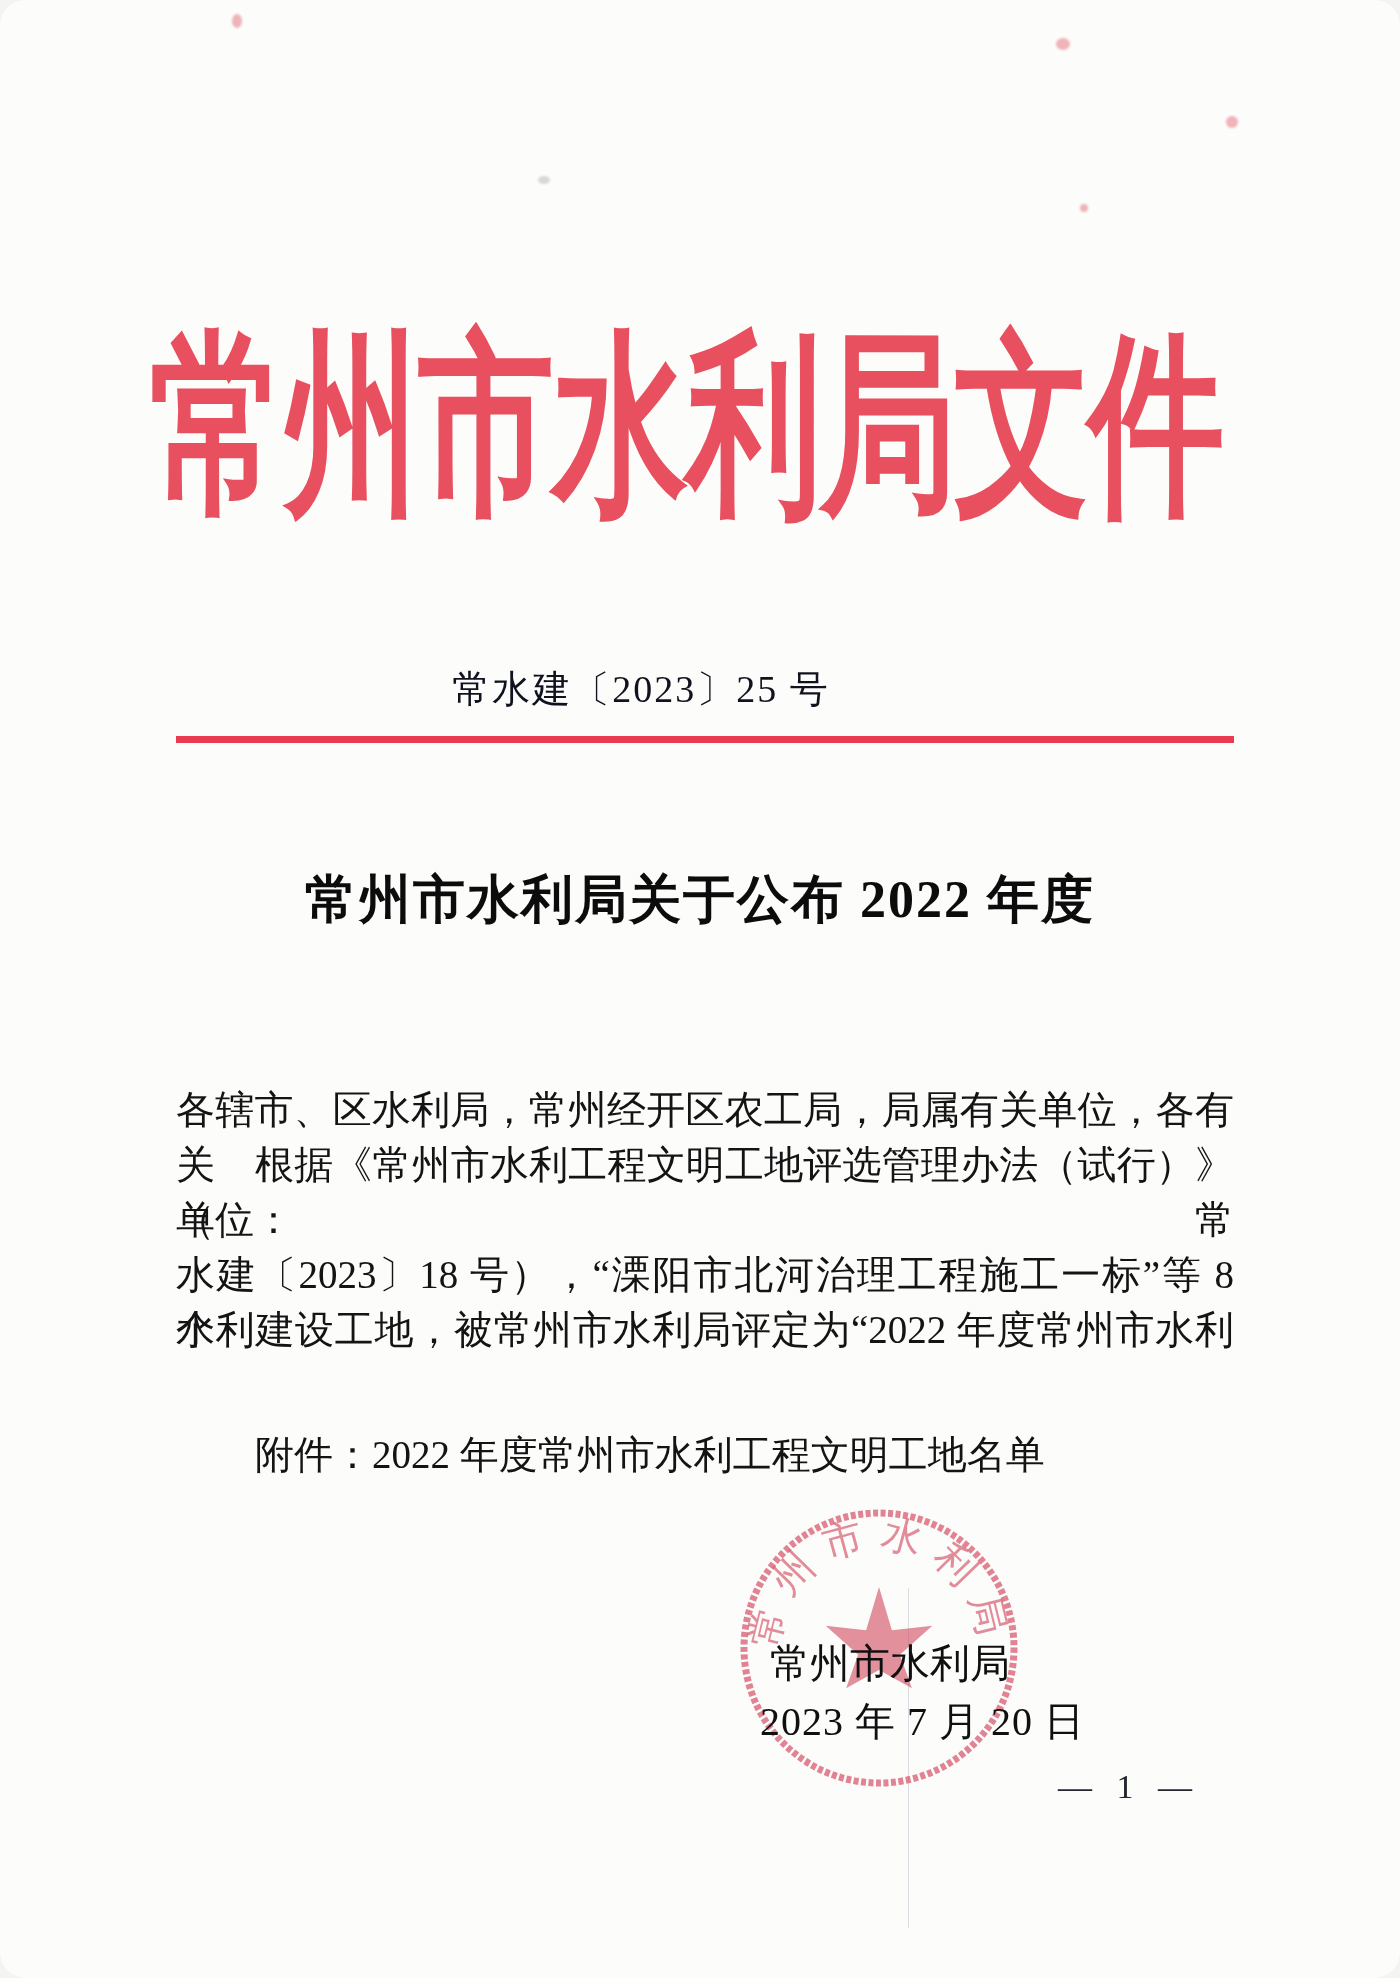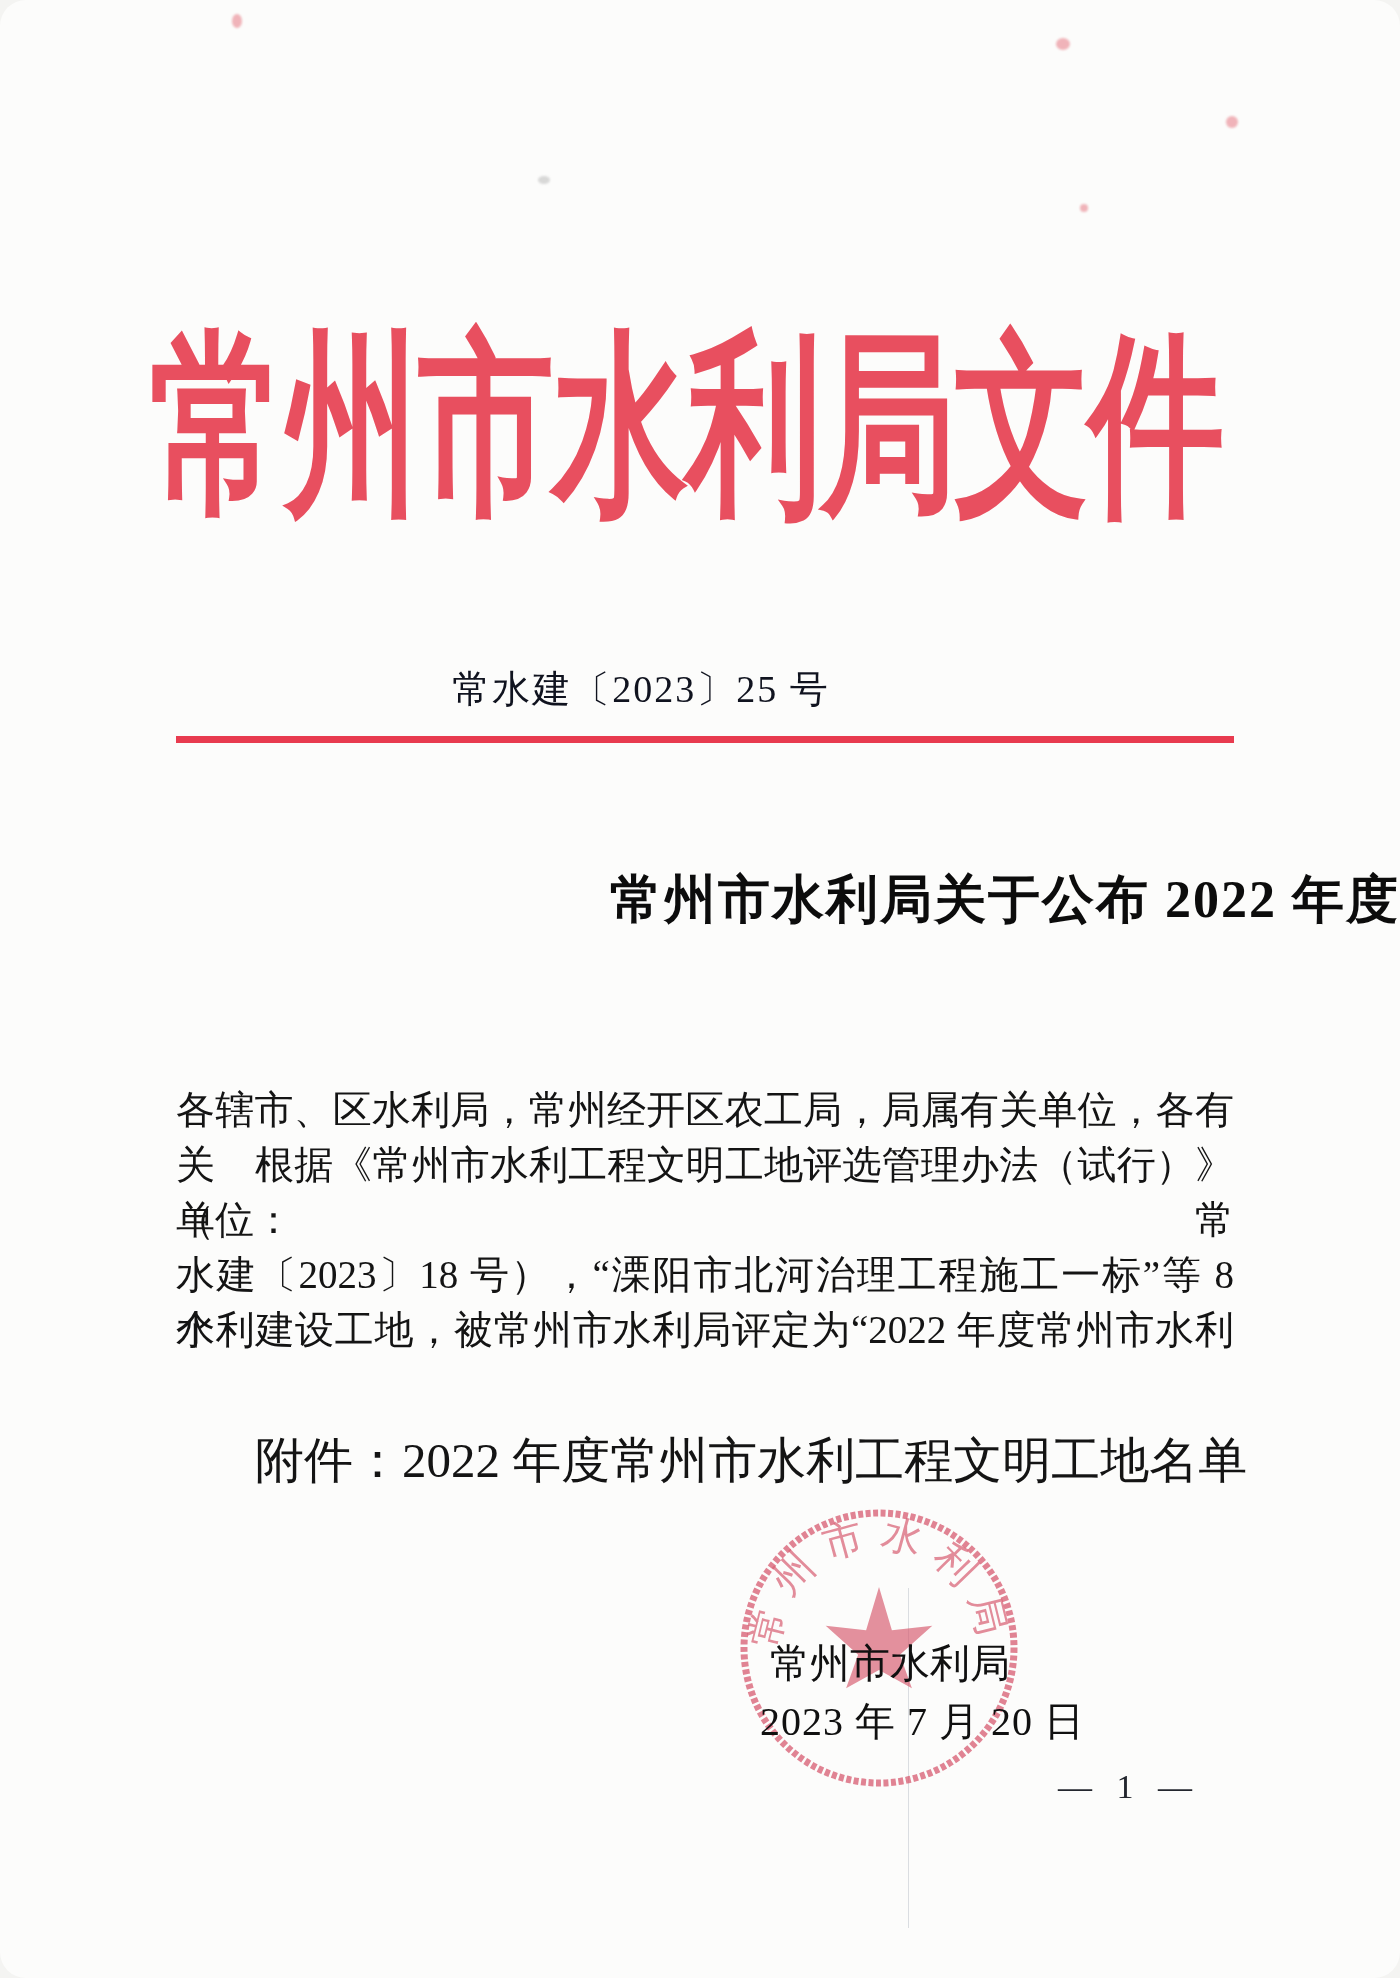--- a/index.html
+++ b/index.html
@@ -45,21 +45,21 @@
   .red-rule {
     position: absolute;
     left: 176px; top: 736px;
     width: 1058px; height: 7px;
     background: var(--rule-red, #e83b4f);
   }
   
   .notice-title {
     position: absolute;
     left: 0; width: 1400px; top: 858px;
-    text-align: right;
+    text-align: center;
     font-weight: bold;
     font-size: 52px;
     line-height: 84px;
     color: #0c0c0c;
     letter-spacing: 2px;
   }
   
   .body-block {
     position: absolute;
     left: 176px; width: 1058px; top: 1082px;
@@ -70,21 +70,21 @@
   .body-line { height: 55px; white-space: nowrap; }
   .body-line.just {
     white-space: normal;
     text-align: justify;
     text-align-last: justify;
   }
   .body-line.indent { text-indent: 79px; }
   .attachment-line {
     position: absolute;
     left: 176px; width: 1058px; top: 1428px;
-    font-size: 49px;
+    font-size: 39px;
     text-indent: 79px;
     color: #141414;
     white-space: nowrap;
   }
   
   .seal {
     position: absolute;
     left: 733px; top: 1502px;
     width: 292px; height: 292px;
     opacity: 0.92;

